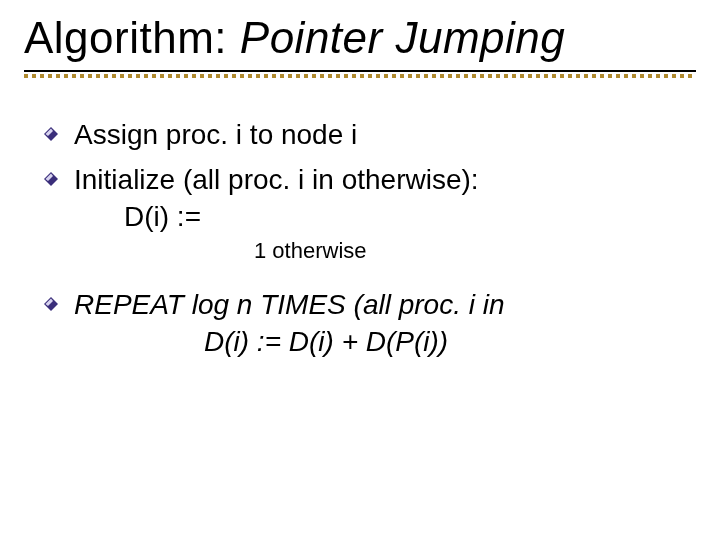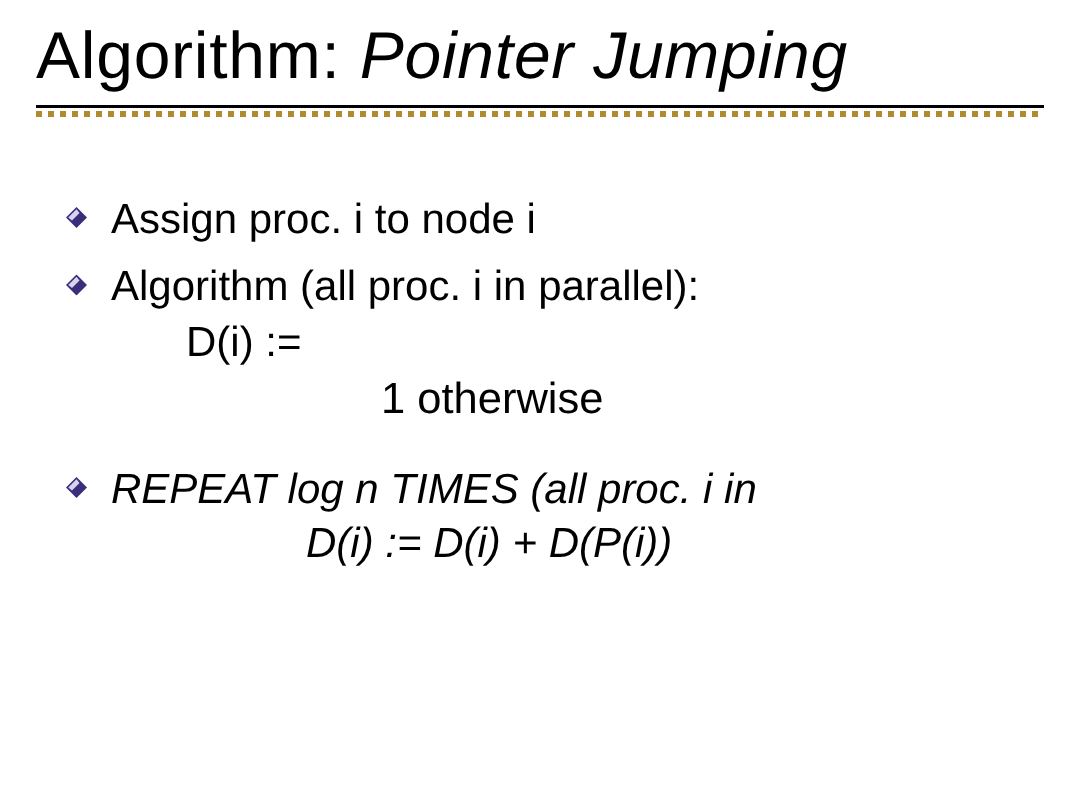--- a/index.html
+++ b/index.html
@@ -48,21 +48,21 @@
     margin-top: 2px;
     background: linear-gradient(
       to right,
       #b08a2e 0px, #b08a2e 4px,
       transparent 4px, transparent 8px
     );
     background-size: 8px 4px;
     background-repeat: repeat-x;
   }
   .body {
-    margin-top: 44px;
+    margin-top: 33px;
     font-size: 28px;
     line-height: 1.32;
     padding-left: 50px;
   }
   .item {
     position: relative;
     margin-bottom: 8px;
   }
   .item.big-gap {
     margin-top: 22px;
@@ -86,21 +86,21 @@
   }
   .sub-flex .lhs {
     width: 130px;
     flex: 0 0 130px;
   }
   .sub-flex .rhs {
     flex: 1 1 auto;
   }
   .otherwise {
     padding-left: 180px;
-    font-size: 29px;
+    font-size: 22px;
   }
 </style>
 </head>
 <body>
 
 <div class="slide">
 
   <div class="title-wrap">
     <div class="title">
       <span class="prefix">Algorithm: </span><span class="emph">Pointer Jumping</span>
@@ -123,21 +123,21 @@
       <span>Assign proc. i to node i</span>
     </div>
 
     <div class="item">
       <span class="bullet">
         <svg width="14" height="14" viewBox="0 0 14 14">
           <polygon points="7,0 14,7 7,14 0,7" fill="#3a2e7a"></polygon>
           <polygon points="7,1.5 9,4 4,9 1.5,7" fill="#d8d4f0"></polygon>
         </svg>
       </span>
-      <span>Algorithm (all proc. i in parallel):</span>
+      <span>Initialize (all proc. i in otherwise):</span>
       <div class="sub-flex">
         <span class="lhs">D(i) :=</span>
       </div>
       <div class="otherwise">1 otherwise</div>
     </div>
 
     <div class="item big-gap">
       <span class="bullet">
         <svg width="14" height="14" viewBox="0 0 14 14">
           <polygon points="7,0 14,7 7,14 0,7" fill="#3a2e7a"></polygon>

